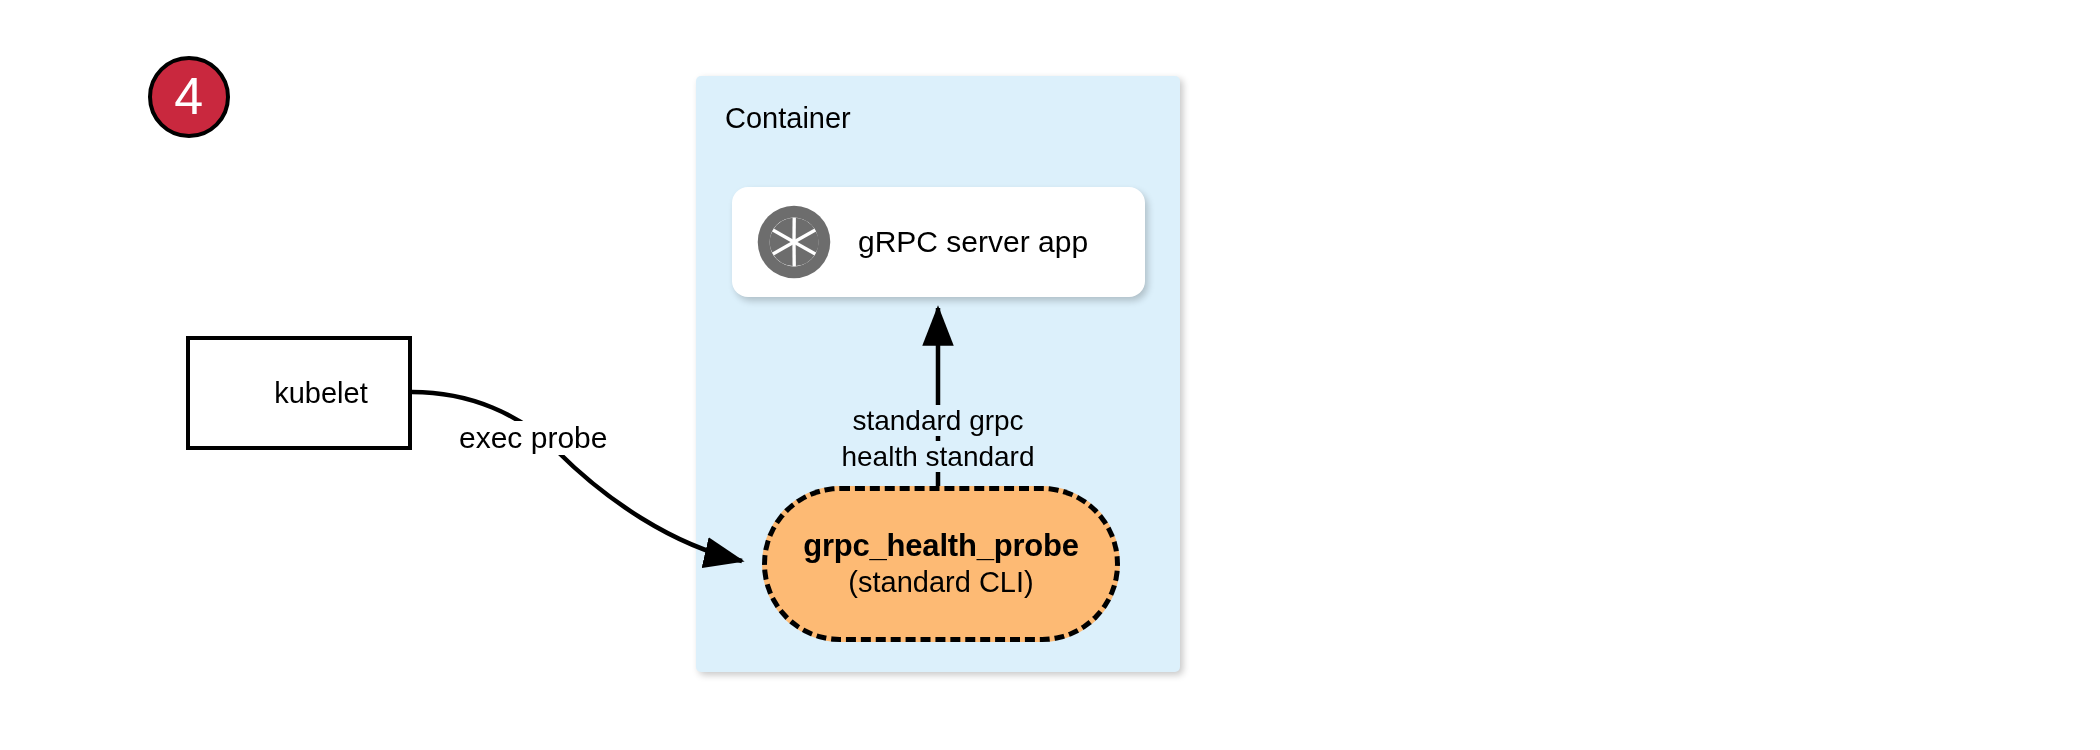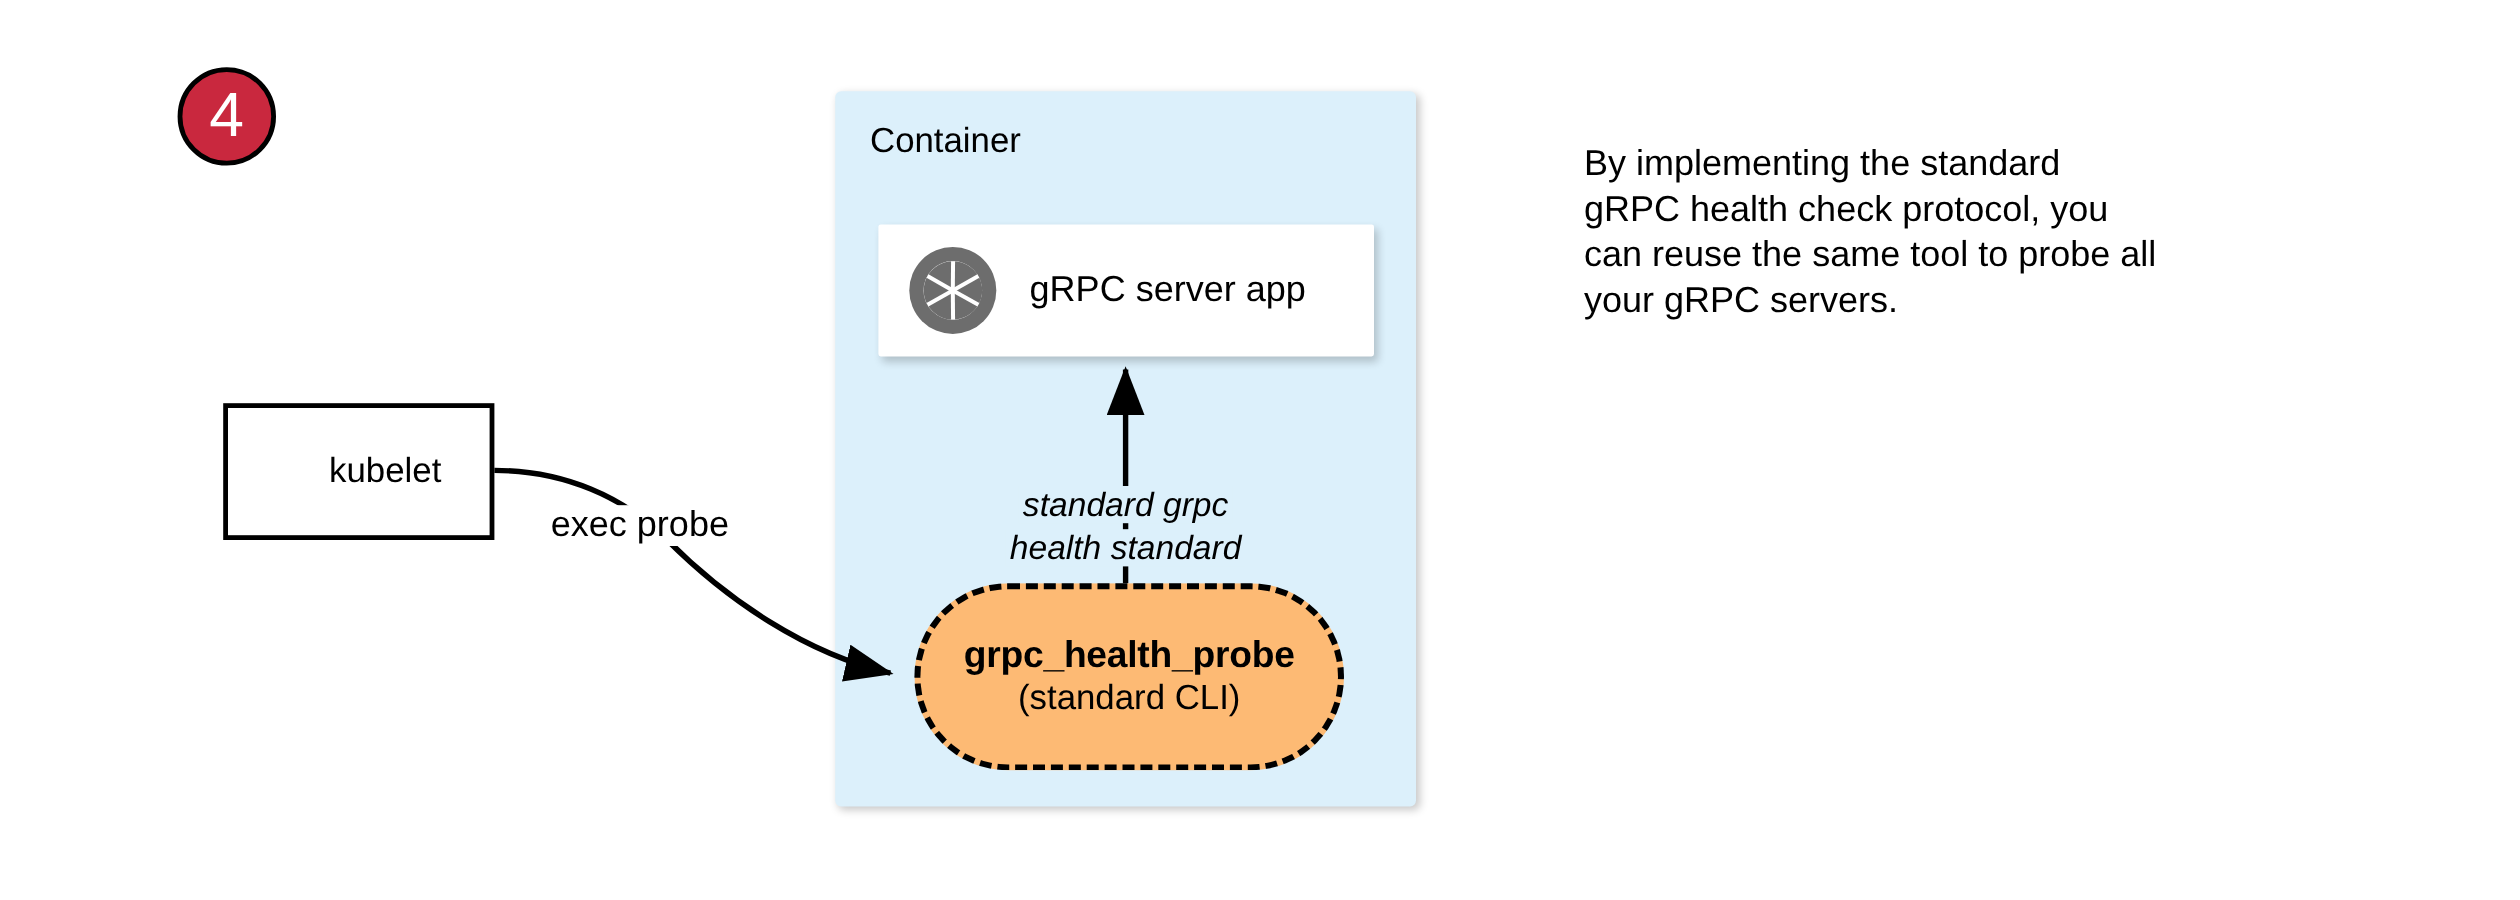--- a/index.html
+++ b/index.html
@@ -103,21 +103,21 @@
   }
 
   
   .server-card {
     position: absolute;
     left: 36px;
     top: 111px;
     width: 413px;
     height: 110px;
     background: #ffffff;
-    border-radius: 2px;
+    border-radius: 16px;
     box-shadow: 3px 4px 7px rgba(0,0,0,0.20);
     display: flex;
     align-items: center;
     z-index: 3;
   }
   .server-icon {
     margin-left: 25px;
     width: 74px;
     height: 74px;
     flex: 0 0 auto;
@@ -147,21 +147,20 @@
     top: 327px;
     text-align: center;
     font-size: 28px;
     line-height: 36px;
     z-index: 4;
     pointer-events: none;
   }
   .protocol-label span {
     background: #dcf0fb;
     padding: 0 3px;
-    font-style: italic;
   }
 
   
   .probe-node {
     position: absolute;
     left: 66px;
     top: 410px;
     width: 358px;
     height: 156px;
     box-sizing: border-box;
@@ -276,20 +275,14 @@
       <span>health standard</span>
     </div>
 
     <div class="probe-node">
       <div class="probe-title">grpc_health_probe</div>
       <div class="probe-subtitle">(standard CLI)</div>
     </div>
 
   </div>
 
-  <div class="description">
-    <p>By implementing the standard</p>
-    <p>gRPC health check protocol, you</p>
-    <p>can reuse the same tool to probe all</p>
-    <p>your gRPC servers.</p>
-  </div>
 
 </div>
 
 </body></html>

